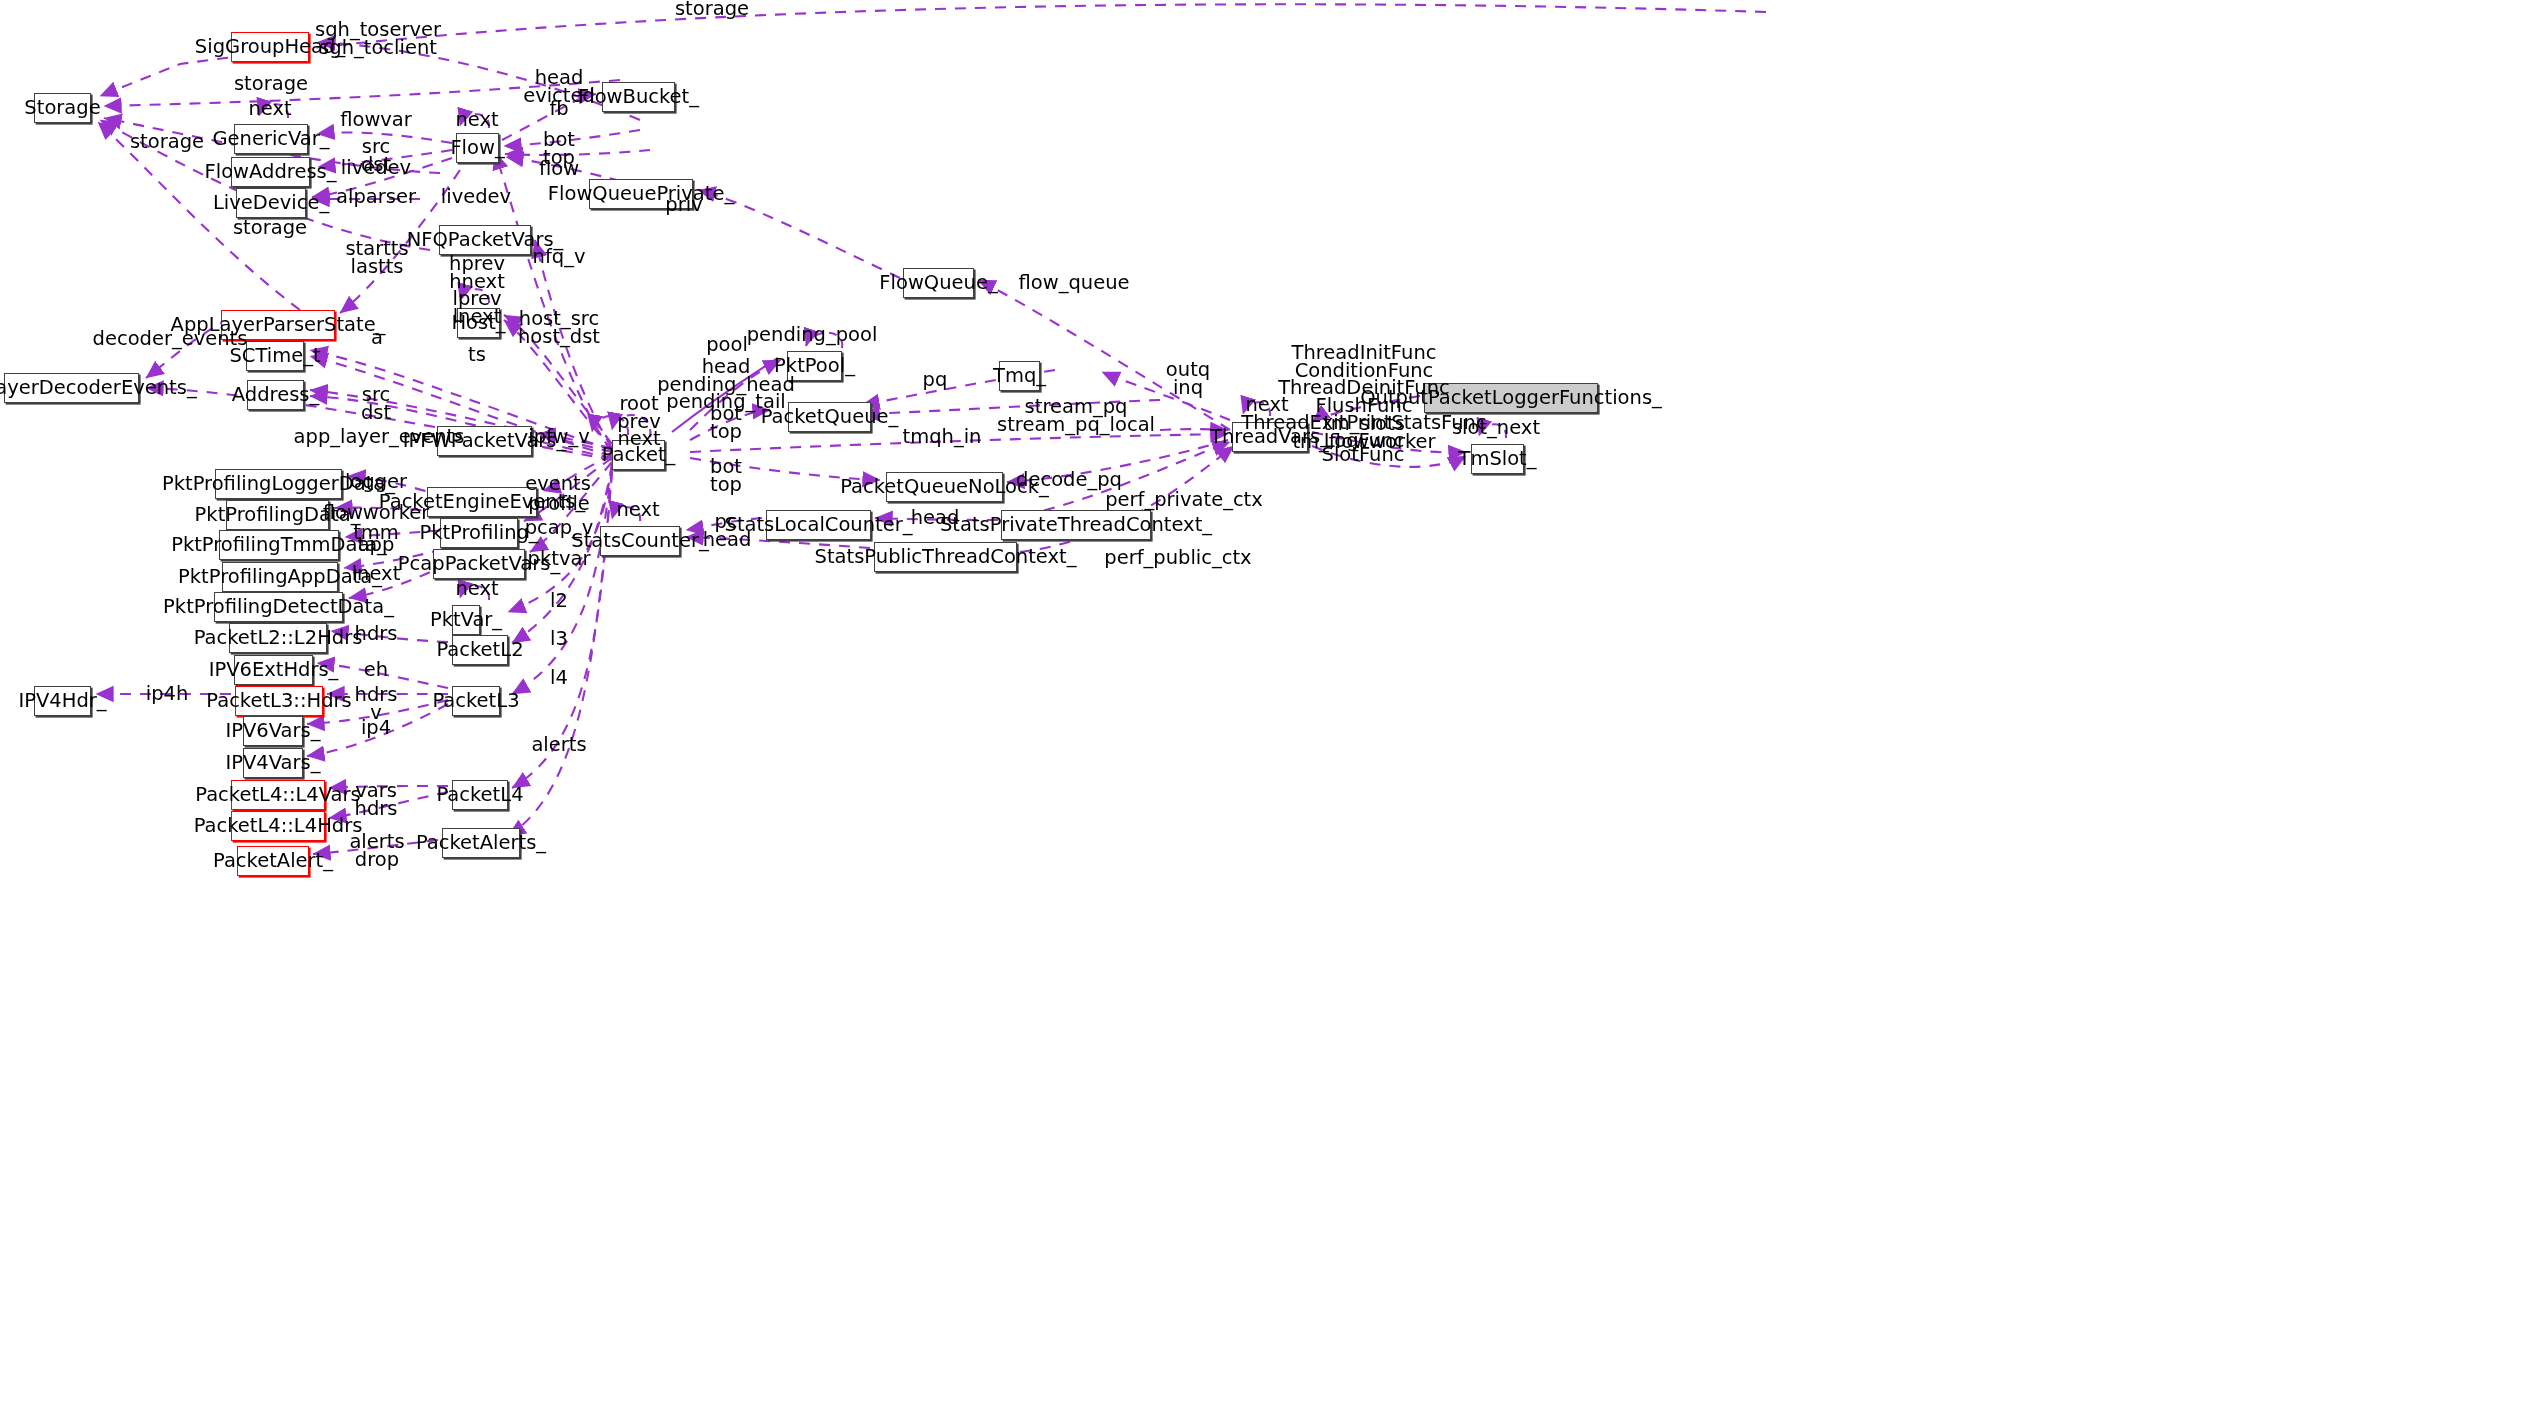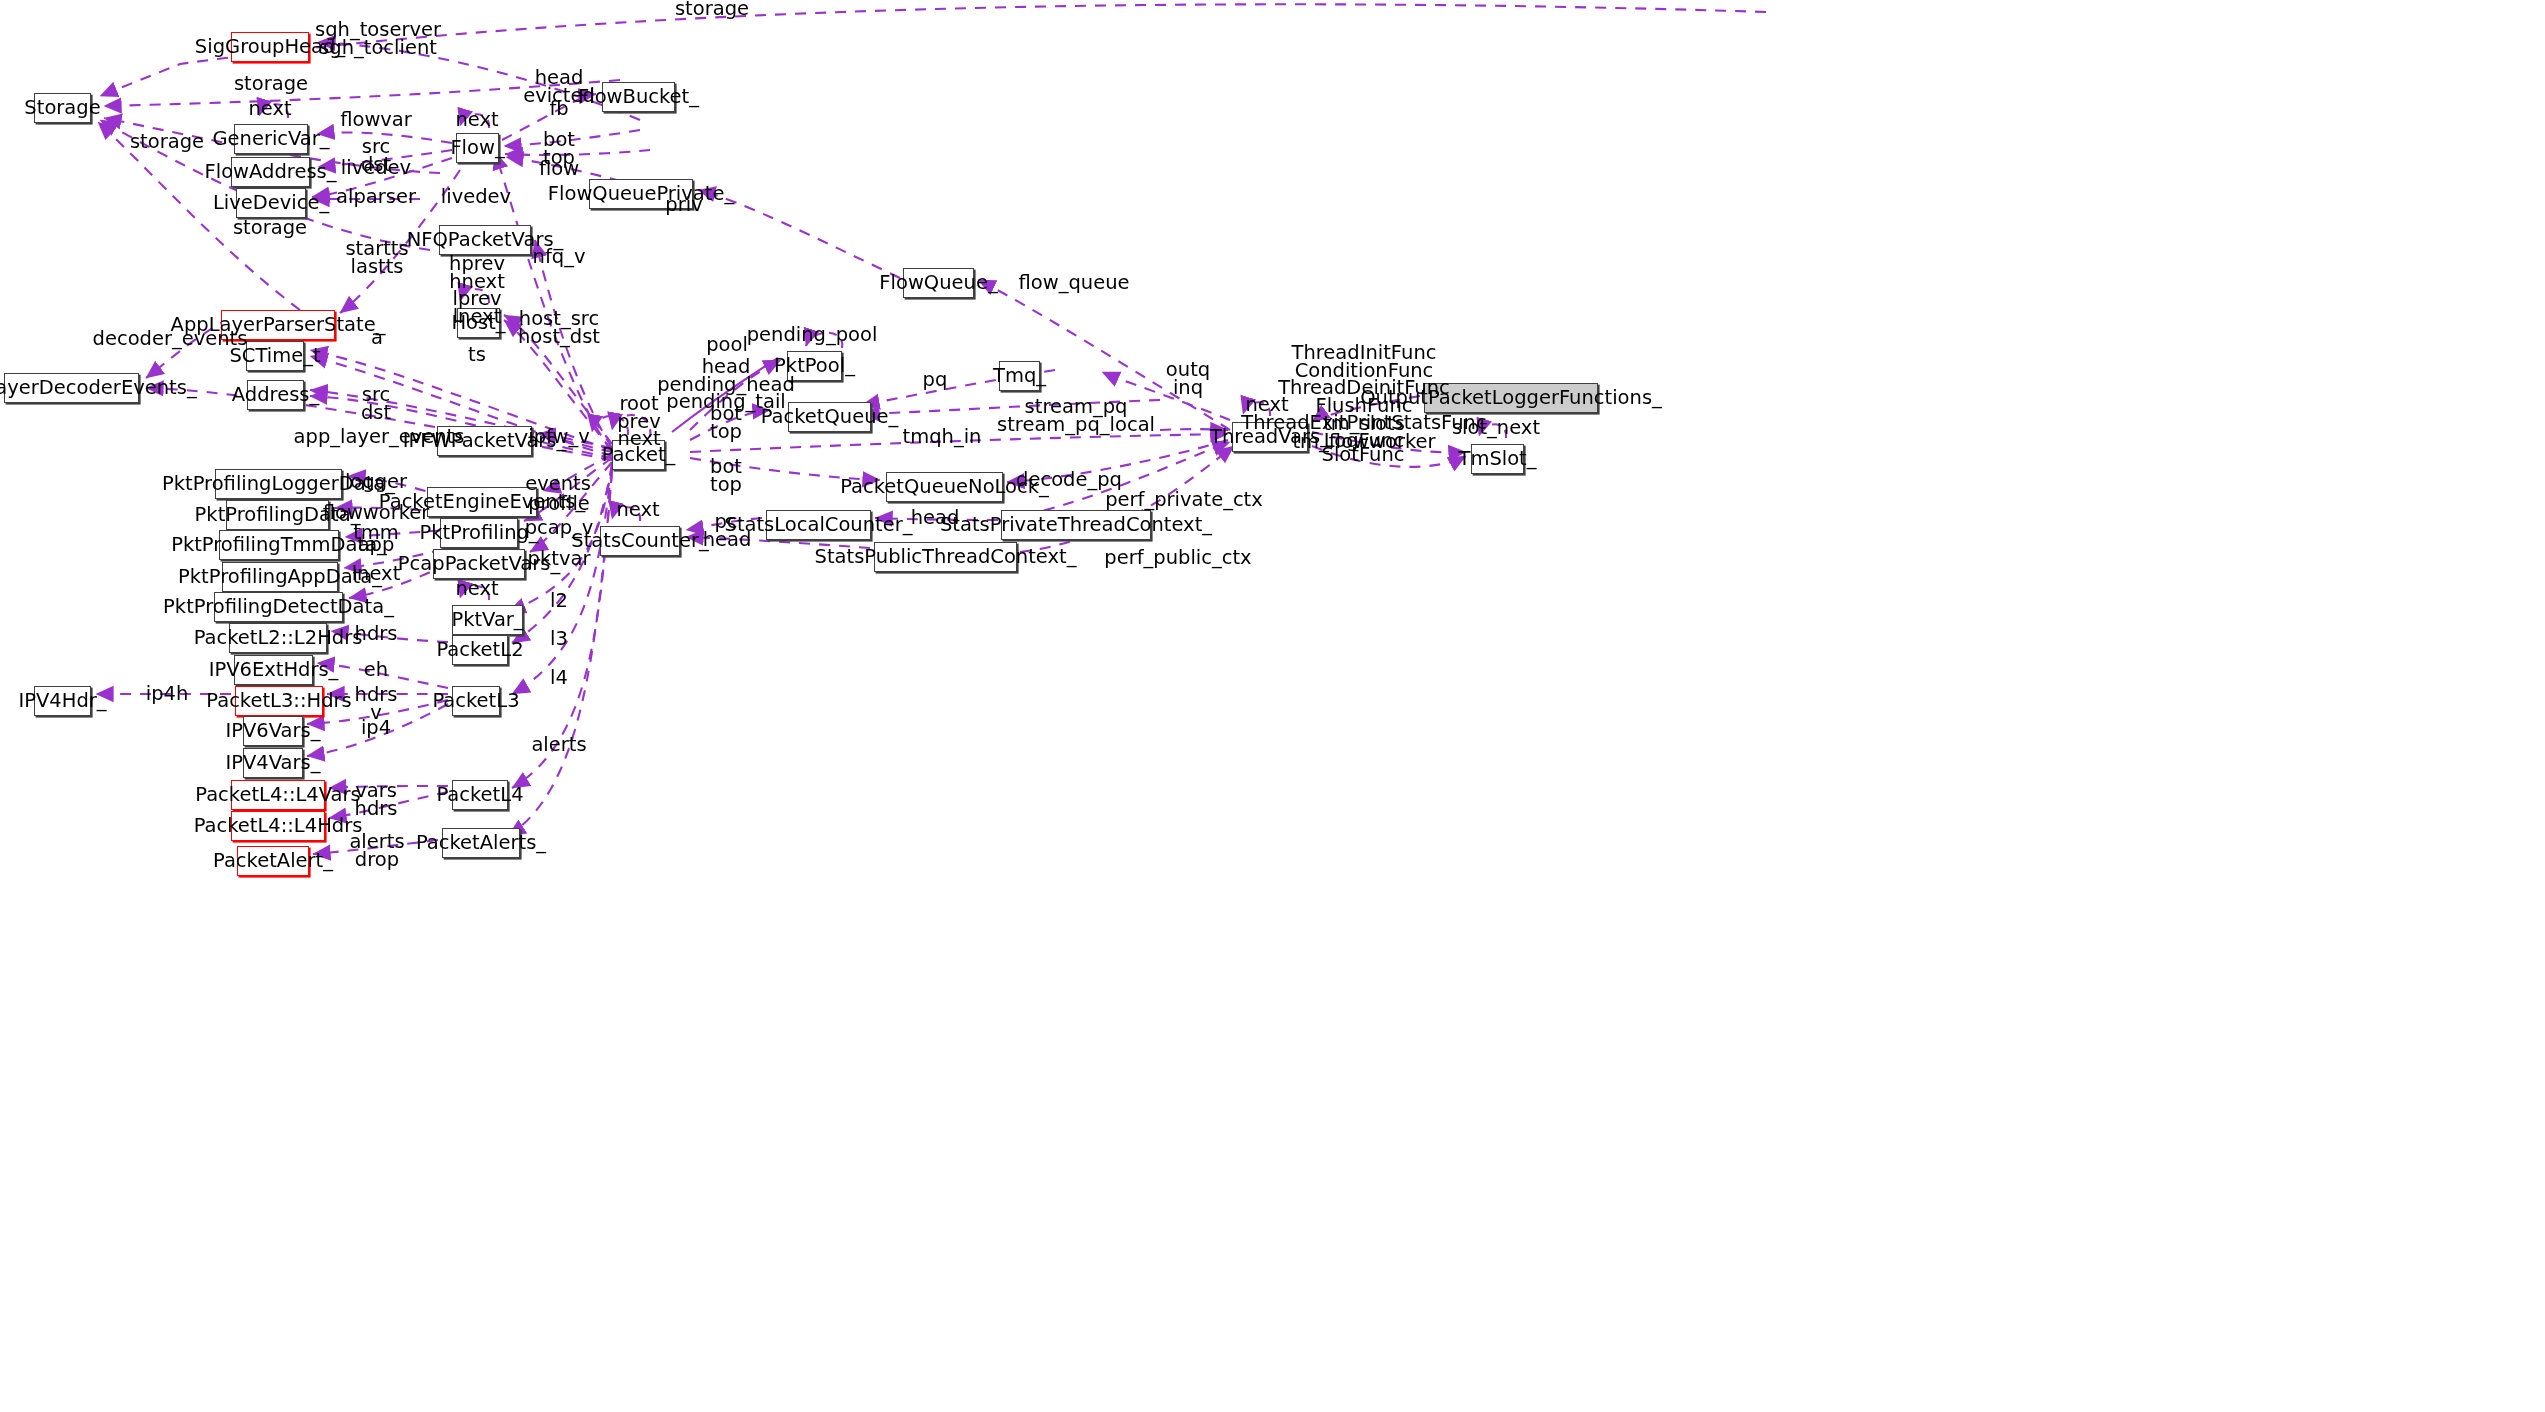--- a/index.html
+++ b/index.html
@@ -199,21 +199,21 @@
     <div class="node" style="left: 226px; top: 500px; width: 103px;">PktProfilingData_</div>
     <div class="node" style="left: 440px; top: 518px; width: 78px;">PktProfiling_</div>
     <div class="node" style="left: 766px; top: 510px; width: 105px;">StatsLocalCounter_</div>
     <div class="node" style="left: 1001px; top: 510px; width: 150px;">StatsPrivateThreadContext_</div>
     <div class="node" style="left: 219px; top: 530px; width: 120px;">PktProfilingTmmData_</div>
     <div class="node" style="left: 600px; top: 526px; width: 80px;">StatsCounter_</div>
     <div class="node" style="left: 433px; top: 549px; width: 92px;">PcapPacketVars_</div>
     <div class="node" style="left: 874px; top: 542px; width: 143px;">StatsPublicThreadContext_</div>
     <div class="node" style="left: 222px; top: 562px; width: 116px;">PktProfilingAppData_</div>
     <div class="node" style="left: 214px; top: 592px; width: 129px;">PktProfilingDetectData_</div>
-    <div class="node" style="left: 452px; top: 605px; width: 71px;">PktVar_</div>
+    <div class="node" style="left: 452px; top: 605px; width: 28px;">PktVar_</div>
     <div class="node" style="left: 229px; top: 623px; width: 98px;">PacketL2::L2Hdrs</div>
     <div class="node" style="left: 452px; top: 635px; width: 56px;">PacketL2</div>
     <div class="node" style="left: 234px; top: 655px; width: 79px;">IPV6ExtHdrs_</div>
     <div class="node" style="left: 34px; top: 686px; width: 57px;">IPV4Hdr_</div>
     <div class="node red" style="left: 235px; top: 686px; width: 88px;">PacketL3::Hdrs</div>
     <div class="node" style="left: 452px; top: 686px; width: 48px;">PacketL3</div>
     <div class="node" style="left: 243px; top: 716px; width: 60px;">IPV6Vars_</div>
     <div class="node" style="left: 243px; top: 748px; width: 60px;">IPV4Vars_</div>
     <div class="node red" style="left: 231px; top: 780px; width: 94px;">PacketL4::L4Vars</div>
     <div class="node" style="left: 452px; top: 780px; width: 56px;">PacketL4</div>

